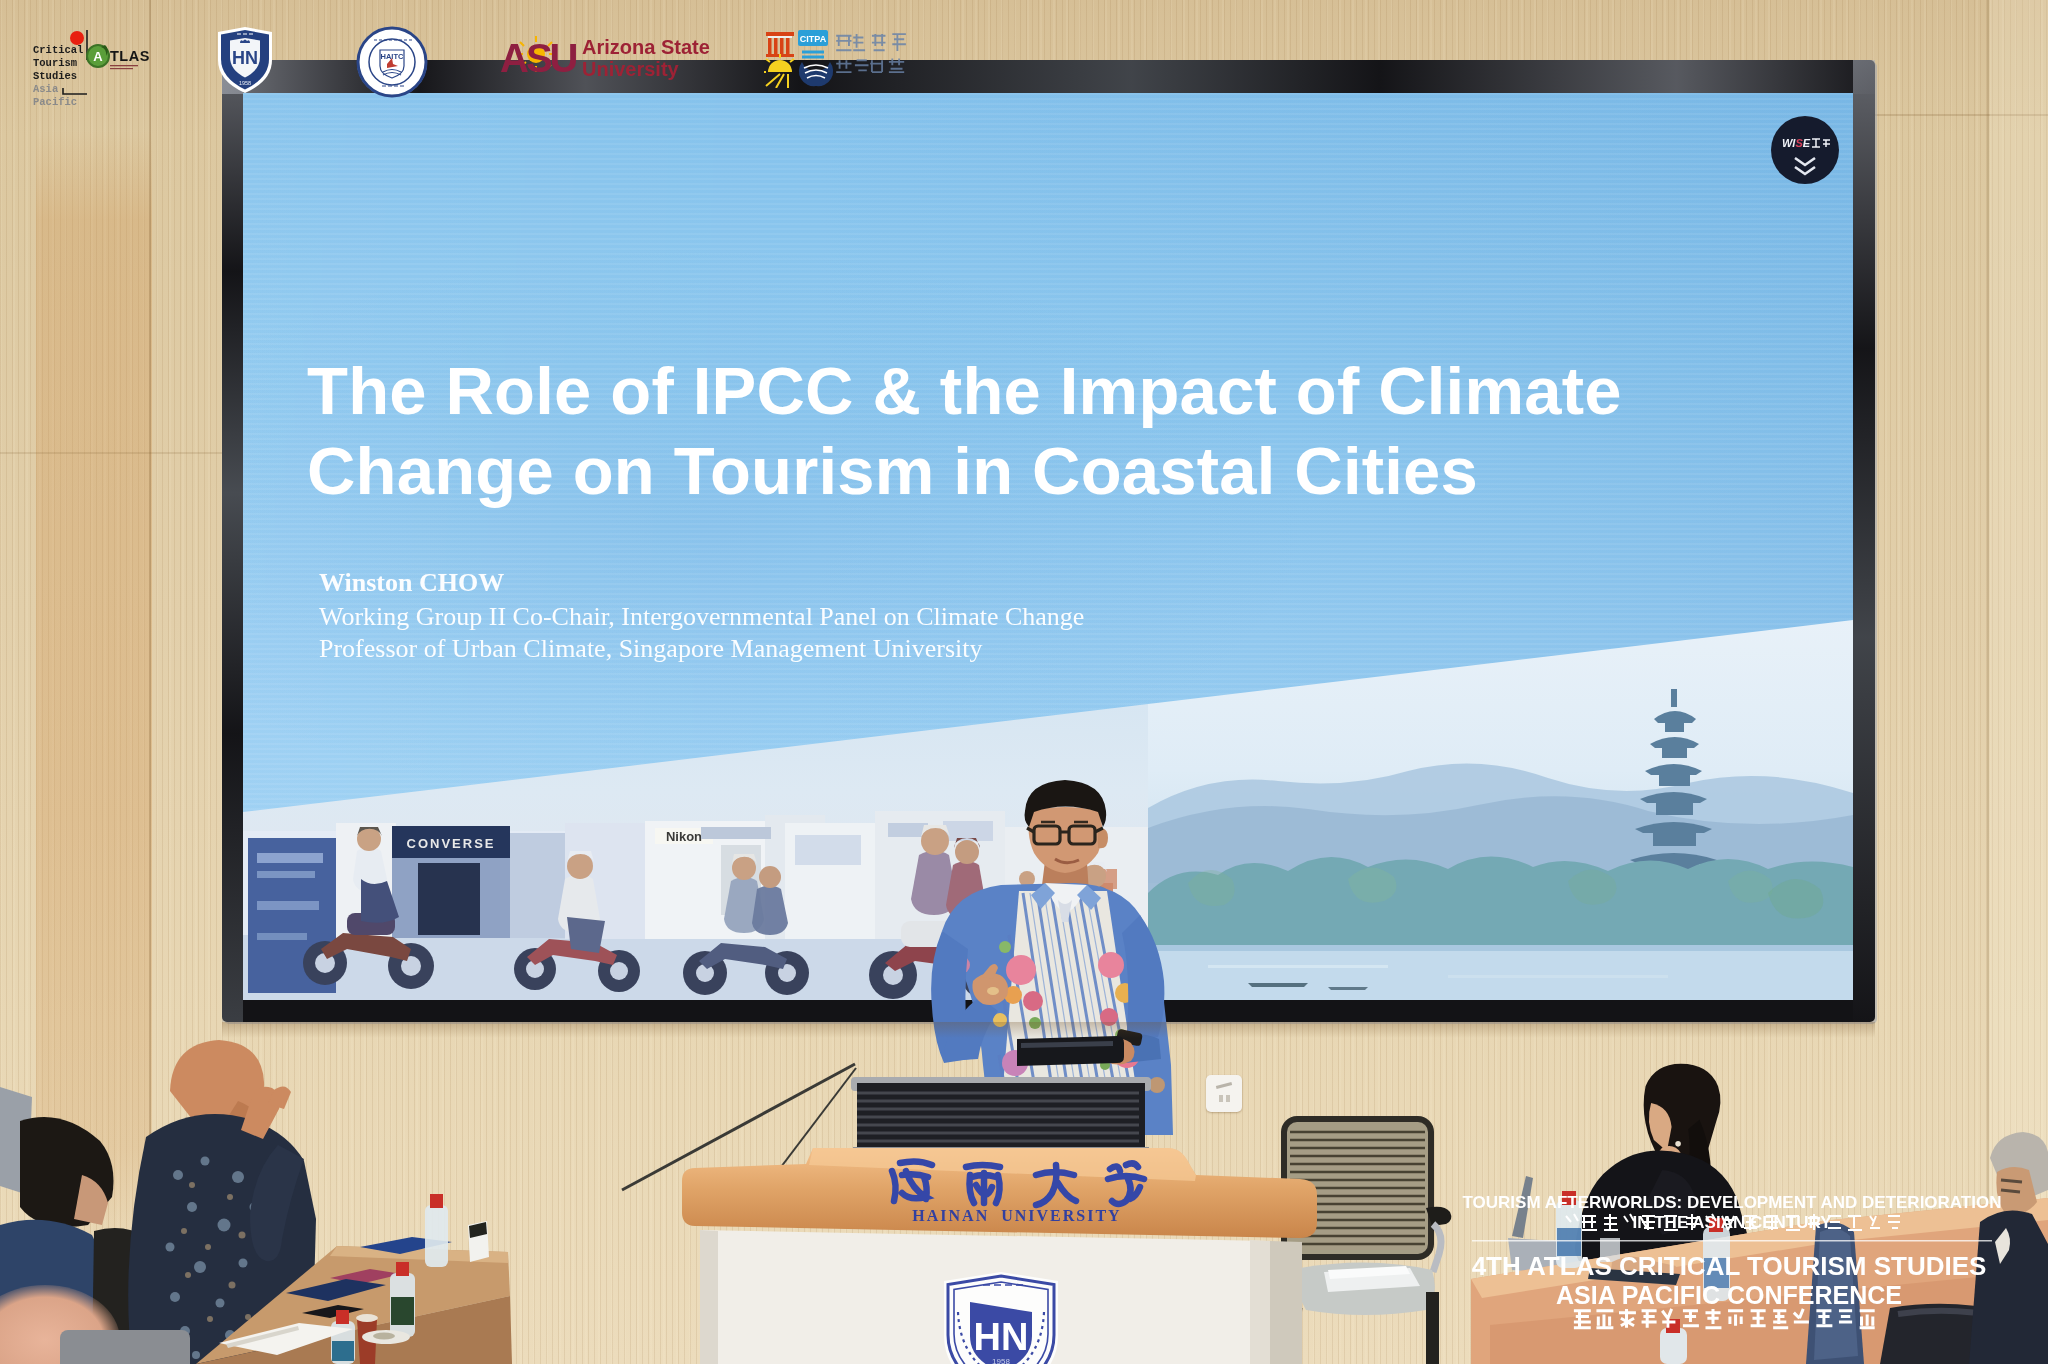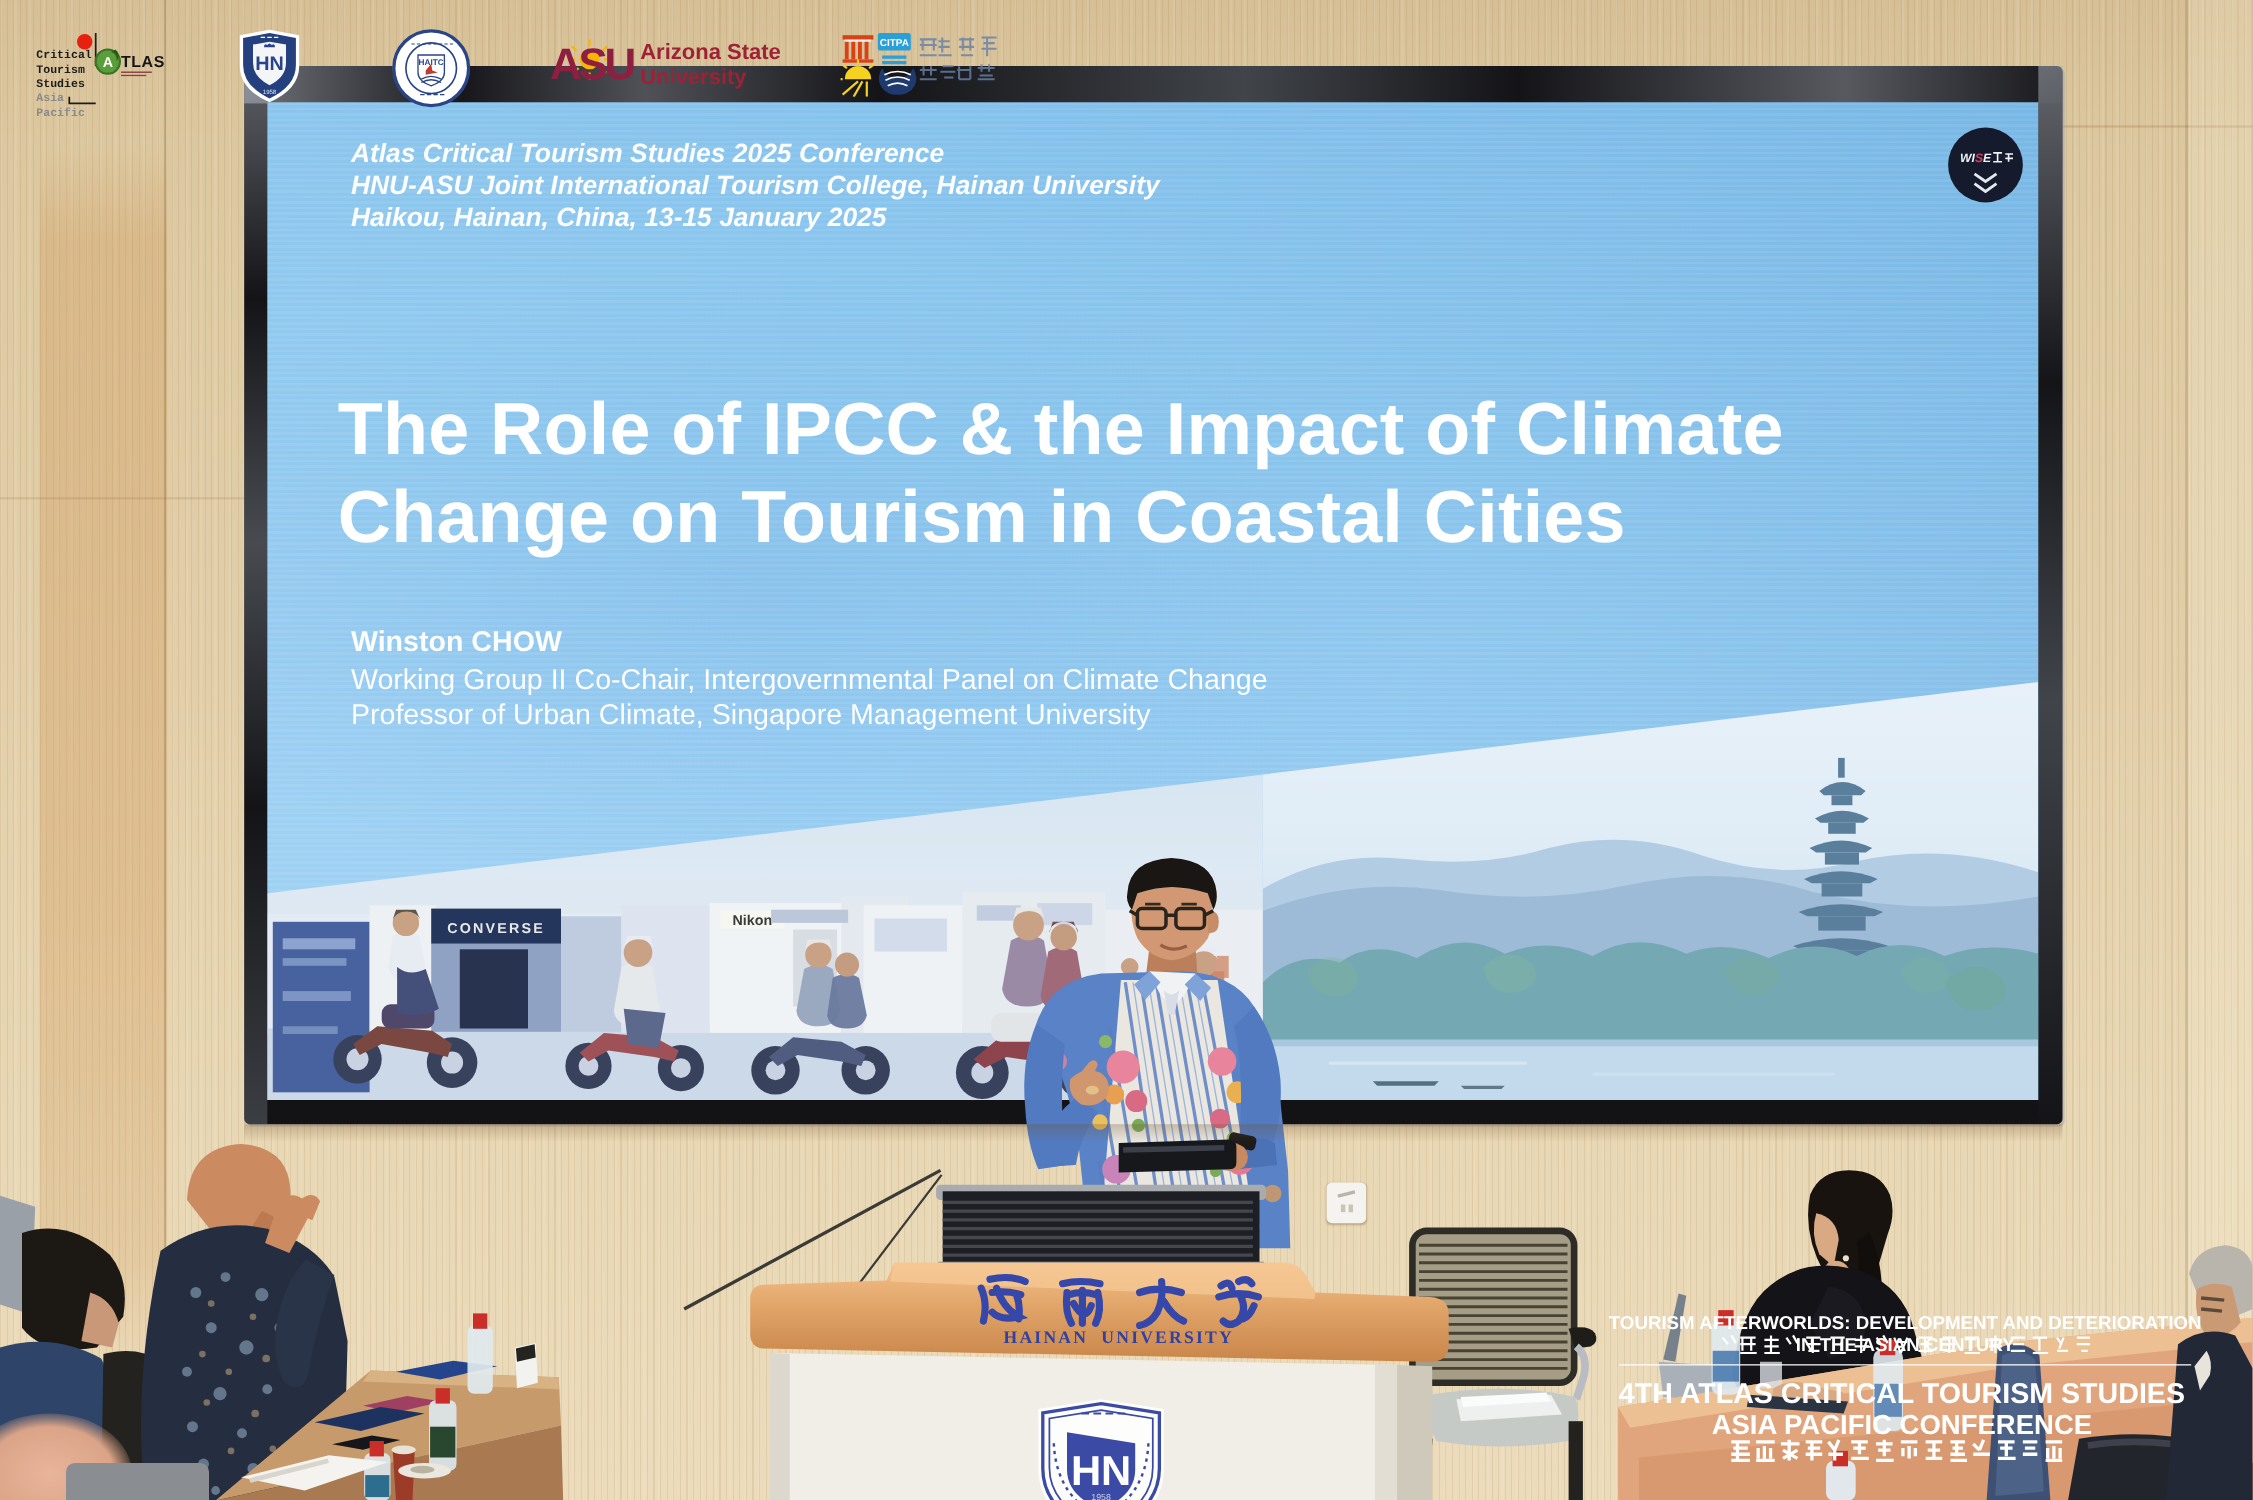--- a/index.html
+++ b/index.html
@@ -29,32 +29,27 @@
   <div class="abs" style="left:0;top:0;width:21px;height:100%;background:linear-gradient(180deg,rgba(170,175,185,0.5) 0%,rgba(40,40,48,0.05) 22%,rgba(150,160,170,0.4) 45%,rgba(40,40,48,0.05) 70%,rgba(150,160,170,0.3) 100%);"></div>
   <div class="abs" style="right:0;top:0;width:22px;height:100%;background:linear-gradient(180deg,rgba(180,185,195,0.5) 0%,rgba(40,40,48,0.08) 30%,rgba(150,160,170,0.35) 60%,rgba(40,40,48,0.05) 100%);"></div>
 
   <div class="abs" id="slide" style="left:21px;top:33px;width:1610px;height:907px;overflow:hidden;
   background:linear-gradient(180deg,#85c2ec 0%,#8dc8ef 30%,#97cdf2 60%,#9dd1f3 100%);">
     <div class="abs" style="left:0;top:0;width:100%;height:100%;background:linear-gradient(90deg,rgba(255,255,255,0.05) 0%,rgba(0,0,0,0) 35%,rgba(60,130,195,0.10) 78%,rgba(55,125,192,0.16) 100%);"></div>
     <div class="abs" style="left:0;top:0;width:100%;height:100%;background:radial-gradient(ellipse 55% 45% at 28% 48%,rgba(45,115,190,0.10),rgba(0,0,0,0) 70%);"></div>
 
     <div class="abs" style="left:0;top:0;width:100%;height:100%;background:repeating-linear-gradient(180deg,rgba(255,255,255,0.07) 0 2px,rgba(0,0,0,0) 2px 5px);"></div>
 
-    <div class="abs" style="left:76px;top:32px;font-style:italic;font-weight:bold;font-size:24px;line-height:29px;color:#fbfdff;">
-      Atlas Critical Tourism Studies 2025 Conference<br>
-      HNU-ASU Joint International Tourism College, Hainan University<br>
-      Haikou, Hainan, China, 13-15 January 2025
-    </div>
 
     <div class="abs" style="left:64px;top:258px;font-weight:bold;font-size:67px;line-height:80px;letter-spacing:0.2px;color:#ffffff;">
       The Role of IPCC &amp; the Impact of Climate<br>
       Change on Tourism in Coastal Cities
     </div>
 
-    <div class="abs" style="left:76px;top:474px;font-size:26px;line-height:32px;color:#fbfdff;">
+    <div class="abs" style="left:76px;top:474px;font-size:26px;line-height:32px;color:#fbfdff;font-family:Liberation Serif, serif;">
       <div style="font-weight:bold;font-size:26px;margin-bottom:2px">Winston CHOW</div>
       Working Group II Co-Chair, Intergovernmental Panel on Climate Change<br>
       Professor of Urban Climate, Singapore Management University
     </div>
 
     <div class="abs" id="strip" style="left:0;top:490px;width:1730px;height:417px;
     clip-path:polygon(0px 229px,1610px 37px,1610px 417px,0px 417px);">
 
       <div class="abs" id="street" style="left:0;top:0;width:905px;height:417px;background:linear-gradient(180deg,#cfe2f1 0%,#dde9f3 50%,#dfe7f0 68%,#ccd9e9 100%);">
         <svg width="905" height="417" viewBox="0 0 905 417">

